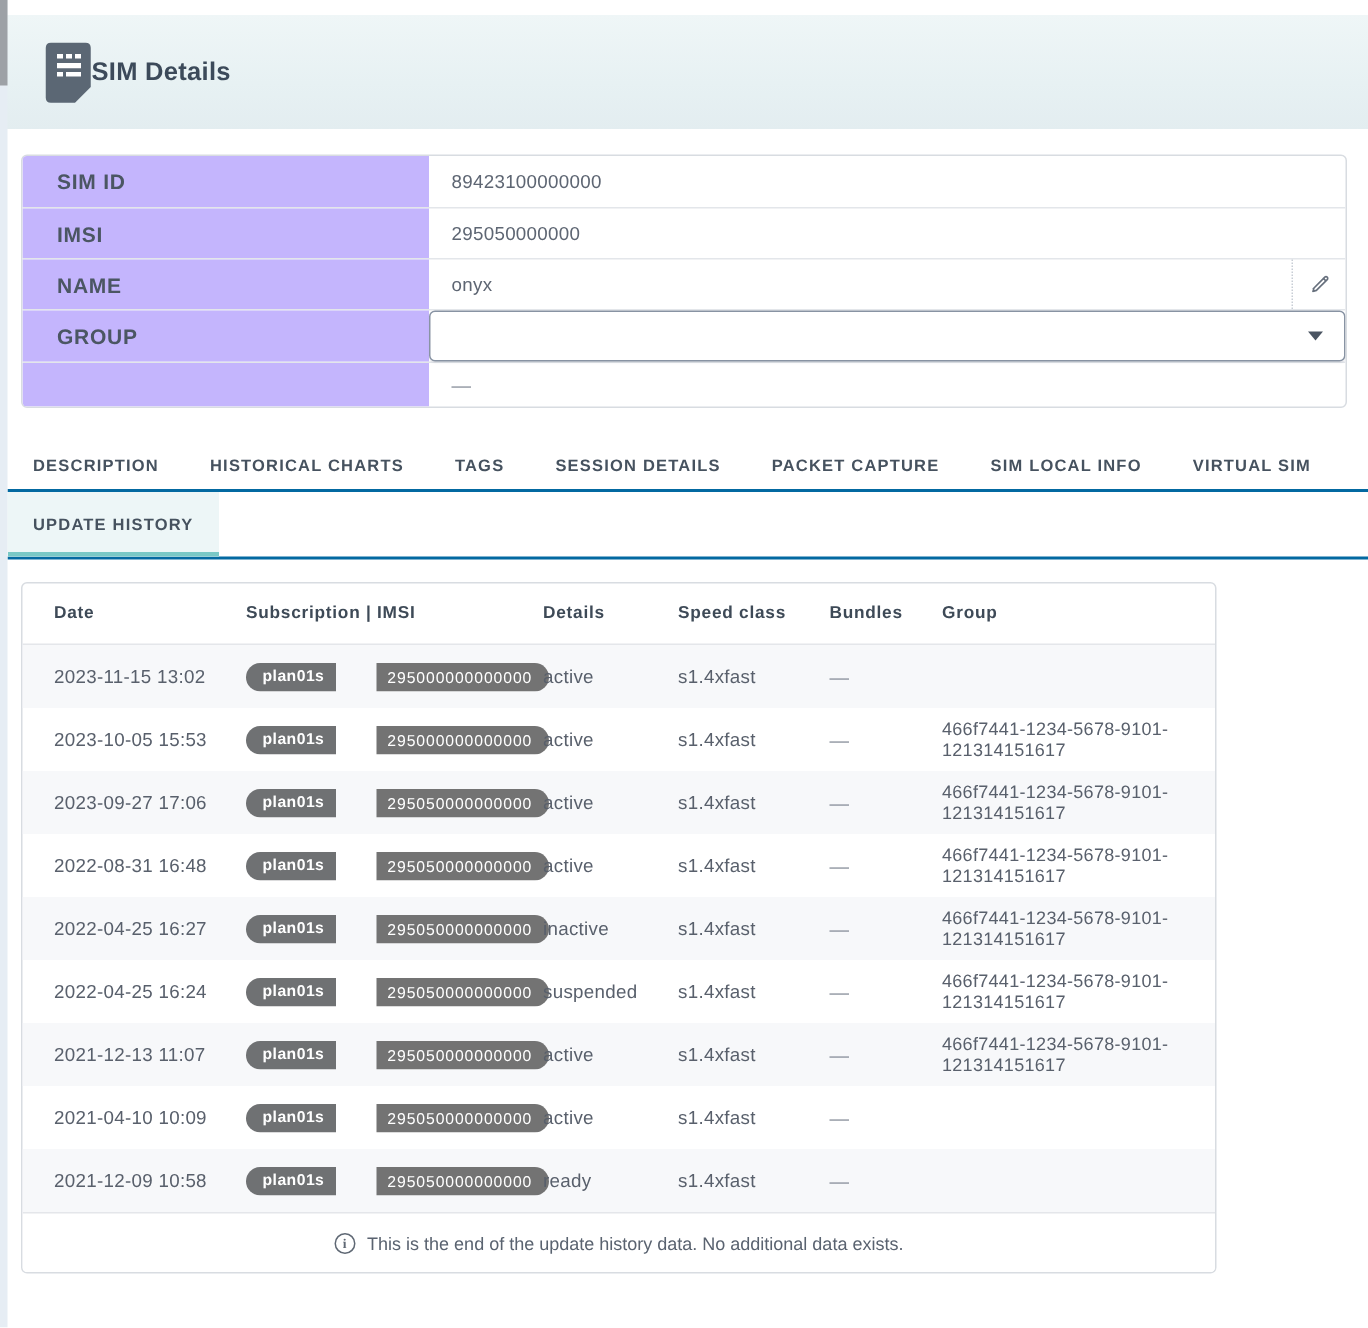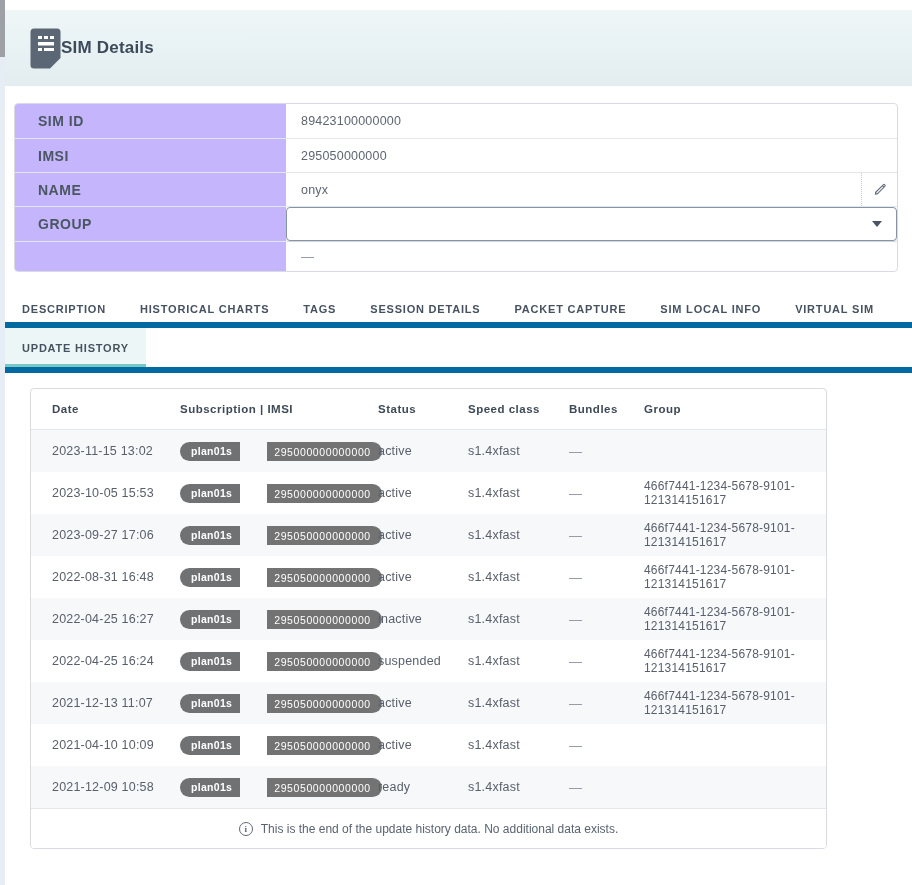--- a/index.html
+++ b/index.html
@@ -55,34 +55,34 @@
     border: 1px solid #8893a3; border-radius: 4px; background: #fff;
     display: flex; align-items: center; justify-content: flex-end; padding-right: 14px;
     cursor: pointer; box-shadow: 0 1px 1px rgba(120,130,150,.15);
   }
   .d-value.select-cell { padding: 0; align-items: center; }
   .caret-down { width: 0; height: 0; border-left: 5px solid transparent; border-right: 5px solid transparent; border-top: 6px solid #4a5462; }
   .dash { color: #8a919c; font-size: 13px; }
 
   
   .tabs-block { position: absolute; left: 5px; top: 295px; width: 907px; }
-  .tab-row { display: flex; border-bottom: 6px solid #0369a1; }
+  .tab-row { display: flex; border-bottom: 2px solid #0369a1; }
   .tab-row.r1 { height: 33px; }
   .tab-row.r2 { height: 45px; }
   .tab {
     padding: 0 17px; display: flex; align-items: center;
     font-size: 11px; font-weight: 700; letter-spacing: .8px; color: #46525f;
     cursor: pointer; white-space: nowrap;
   }
   .tab.active { background: #edf6f7; box-shadow: inset 0 -3px 0 #79c8c6; }
 
   
   .table-card {
     position: absolute; left: 14px; top: 388px; width: 797px;
-    border: 1px solid #d8dce1; border-radius: 4px; background: #fff; overflow: hidden; margin-left: 16px;
+    border: 1px solid #d8dce1; border-radius: 4px; background: #fff; overflow: hidden;
   }
   .trow, .thead {
     display: grid; grid-template-columns: 128px 198px 90px 101px 75px 1fr;
     padding-left: 21px; align-items: center;
   }
   .thead { height: 41px; border-bottom: 1px solid #e4e6ea; }
   .thead .hcell { font-size: 11.5px; font-weight: 700; color: #3e4a57; letter-spacing: .5px; }
   .trow { height: 42px; font-size: 12.5px; color: #59606c; letter-spacing: .2px; }
   .trow:nth-child(odd) { background: #f7f8fa; }
   .c-group { font-size: 12px; }
@@ -175,21 +175,21 @@
     </div>
   <div class="tab-row r2">
       <div class="tab active">UPDATE HISTORY</div>
     </div>
 </div>
 
 <div class="table-card">
   <div class="thead">
     <div class="hcell">Date</div>
     <div class="hcell">Subscription | IMSI</div>
-    <div class="hcell">Status</div>
+    <div class="hcell">Details</div>
     <div class="hcell">Speed class</div>
     <div class="hcell">Bundles</div>
     <div class="hcell">Group</div>
   </div>
   <div>
   <div class="trow">
     <div class="cell">2023-11-15 13:02</div>
     <div class="cell">
       <span class="badge">
         <span class="badge-plan">plan01s</span>

